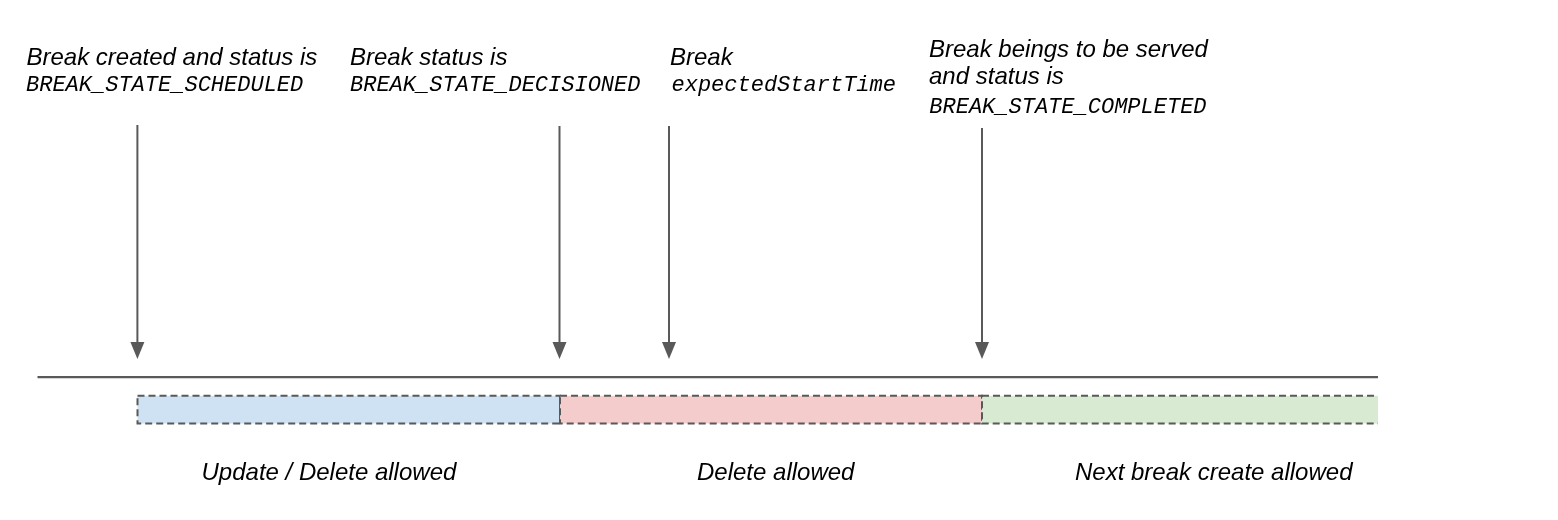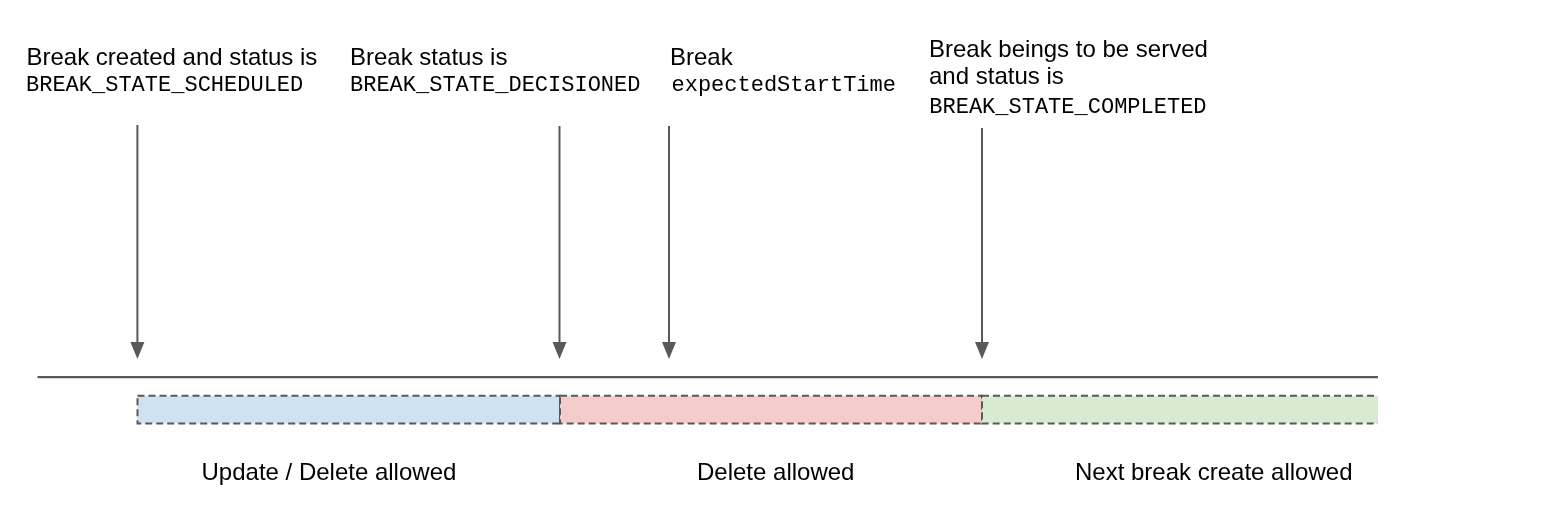--- a/index.html
+++ b/index.html
@@ -1,16 +1,16 @@
 <!DOCTYPE html>
 <html><head>
 <meta charset="utf-8">
 <style>
   html,body{margin:0;padding:0;background:#ffffff;}
-  .stage{position:relative;width:1378px;height:520px;background:#ffffff;overflow:hidden;}
+  .stage{position:relative;width:1378px;height:520px;background:#ffffff;overflow:hidden;font-style:italic;}
   svg{display:block;}
   text{fill:#000000;}
   .s{font-family:"Liberation Sans",sans-serif;font-size:24px;}
   .m{font-family:"Liberation Mono",monospace;font-size:22px;}
 </style>
 </head>
 <body>
 <div class="stage">
 <svg width="1558" height="520" viewBox="0 0 1558 520">
 

